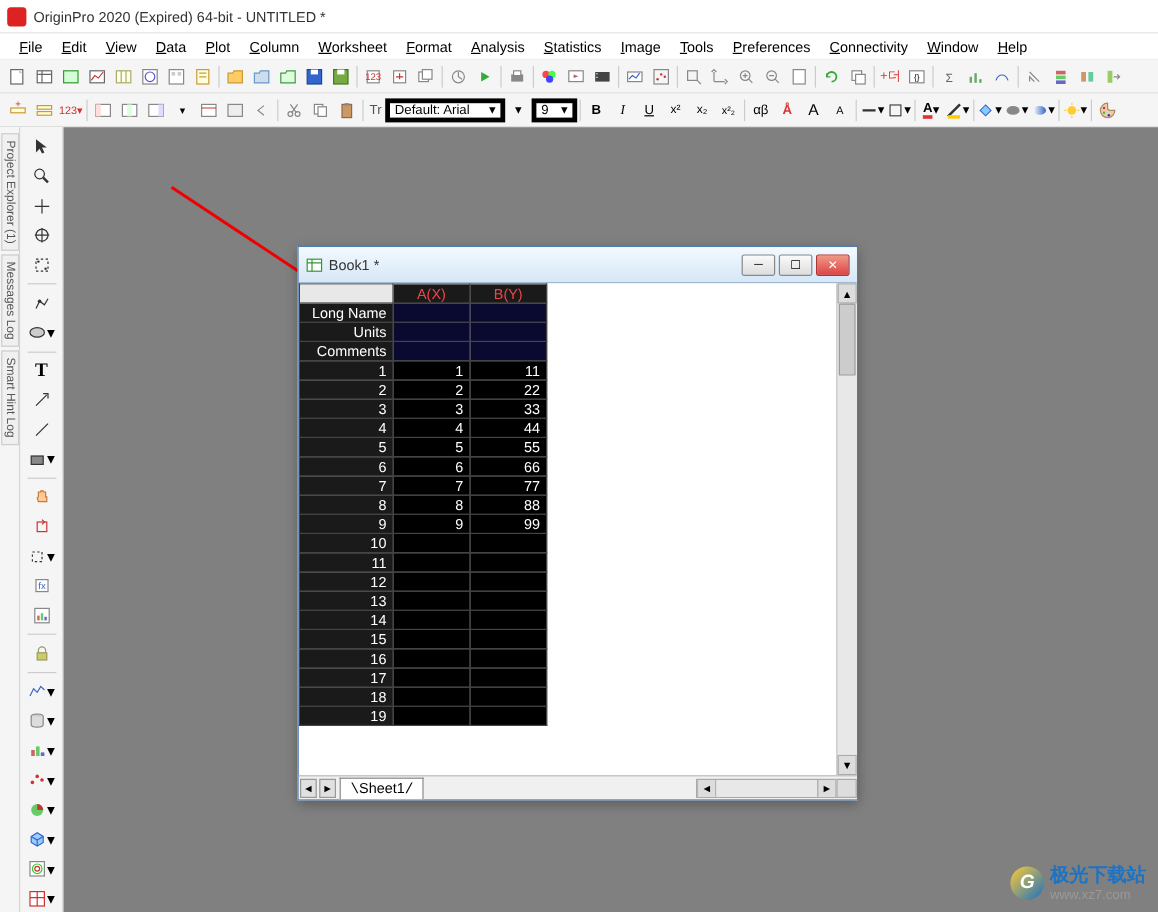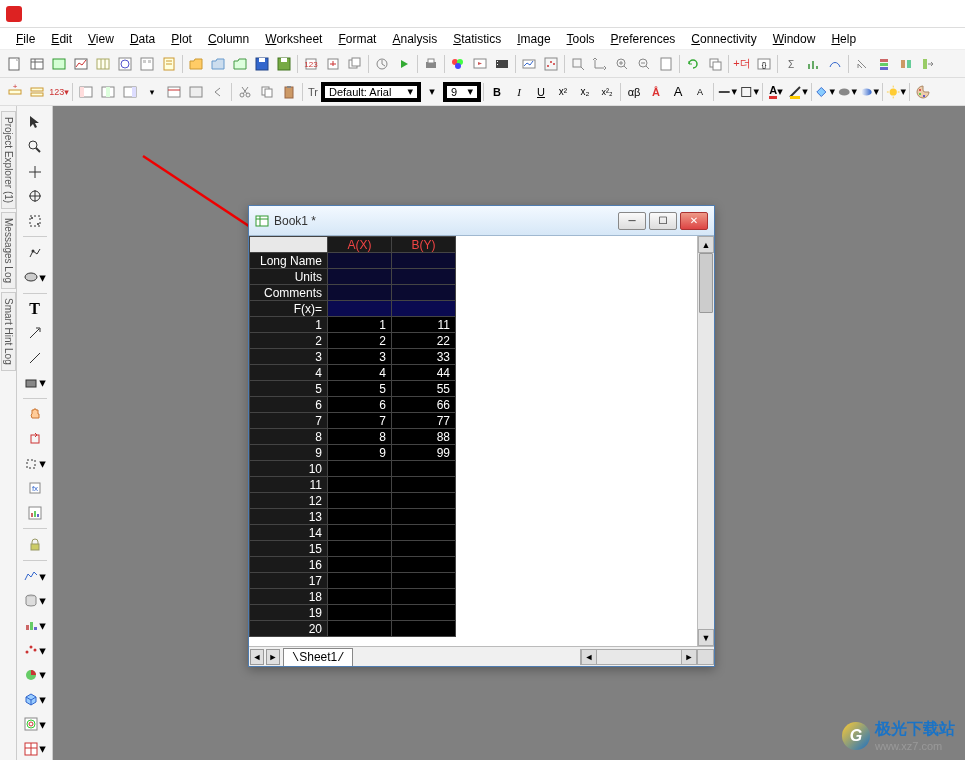--- a/index.html
+++ b/index.html
@@ -77,20 +77,21 @@
 .wm-text2 { font-size: 11px; color: #999; }
 
 
 .ico { width: 16px; height: 16px; display: inline-block; }
 </style>
 </head>
 <body>
 
 <div class="titlebar">
   <div class="app-icon"></div>
+  <span class="title-text">OriginPro 2020 (Expired) 64-bit - UNTITLED *</span>
 </div>
 
 <div class="menubar" id="menubar">
     <div class="menu-item"><u>F</u>ile</div>
     <div class="menu-item"><u>E</u>dit</div>
     <div class="menu-item"><u>V</u>iew</div>
     <div class="menu-item"><u>D</u>ata</div>
     <div class="menu-item"><u>P</u>lot</div>
     <div class="menu-item"><u>C</u>olumn</div>
     <div class="menu-item"><u>W</u>orksheet</div>
@@ -680,25 +681,20 @@
                 <tr class="header-row ">
                   <th class="rowhead">Units</th>
                   <td class="label-cell"></td>
                   <td class="label-cell"></td>
                 </tr>
                 <tr class="header-row ">
                   <th class="rowhead">Comments</th>
                   <td class="label-cell"></td>
                   <td class="label-cell"></td>
                 </tr>
-                <tr class="header-row fx-row">
-                  <th class="rowhead">F(x)=</th>
-                  <td class="label-cell"></td>
-                  <td class="label-cell"></td>
-                </tr>
                 <tr>
                   <th class="rowhead">1</th>
                   <td class="data-cell">1</td>
                   <td class="data-cell">11</td>
                 </tr>
                 <tr>
                   <th class="rowhead">2</th>
                   <td class="data-cell">2</td>
                   <td class="data-cell">22</td>
                 </tr>
@@ -777,25 +773,20 @@
                   <td class="data-cell"></td>
                   <td class="data-cell"></td>
                 </tr>
                 <tr>
                   <th class="rowhead">18</th>
                   <td class="data-cell"></td>
                   <td class="data-cell"></td>
                 </tr>
                 <tr>
                   <th class="rowhead">19</th>
-                  <td class="data-cell"></td>
-                  <td class="data-cell"></td>
-                </tr>
-                <tr>
-                  <th class="rowhead">20</th>
                   <td class="data-cell"></td>
                   <td class="data-cell"></td>
                 </tr>
               </tbody>
             </table>
         </div>
         <div class="wb-vscroll">
           <div class="sb-btn">▲</div>
           <div class="sb-track">
               <div class="sb-thumb"></div>

